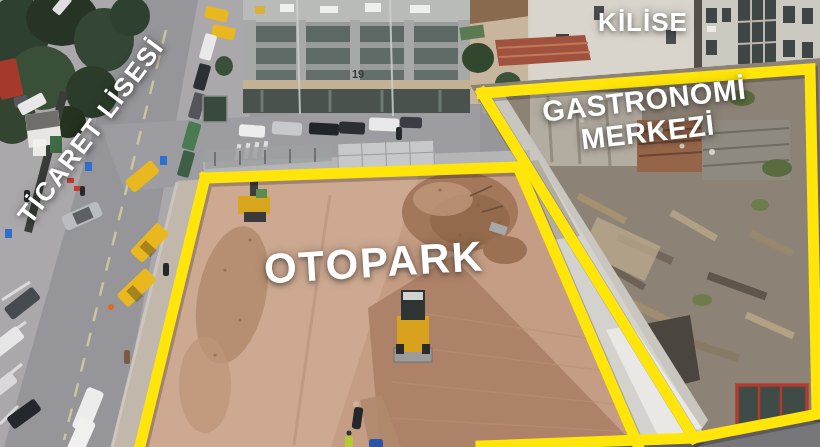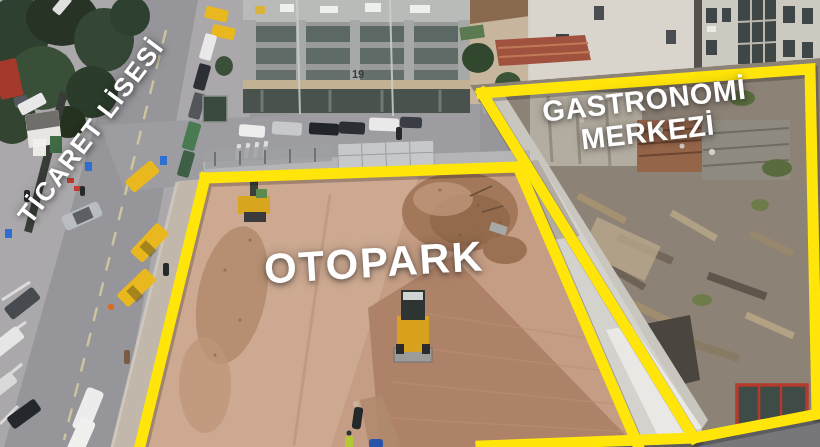--- a/index.html
+++ b/index.html
@@ -369,18 +369,19 @@
       <path d="M482,93 L810,69 L817,413 M482,93 L694,438"></path>
       <path d="M481,446 L694,438 L823,413"></path>
     </g>
     <path d="M205,178 L518,167 L640,450 M205,178 L139,450" stroke="#ffe50a" stroke-width="11"></path>
     <path d="M482,93 L810,69 L817,413 M482,93 L694,438" stroke="#ffe50a" stroke-width="11"></path>
     <path d="M481,446 L694,438 L823,413" stroke="#ffe50a" stroke-width="11"></path>
   </g>
 </svg>
 
   <div class="label lbl-ticaret">TİCARET LİSESİ</div>
+  <div class="label lbl-kilise">KİLİSE</div>
   <div class="label lbl-gastronomi">
     <div>GASTRONOMİ</div>
     <div>MERKEZİ</div>
   </div>
   <div class="label lbl-otopark">OTOPARK</div>
 </div>
 
 </body></html>

